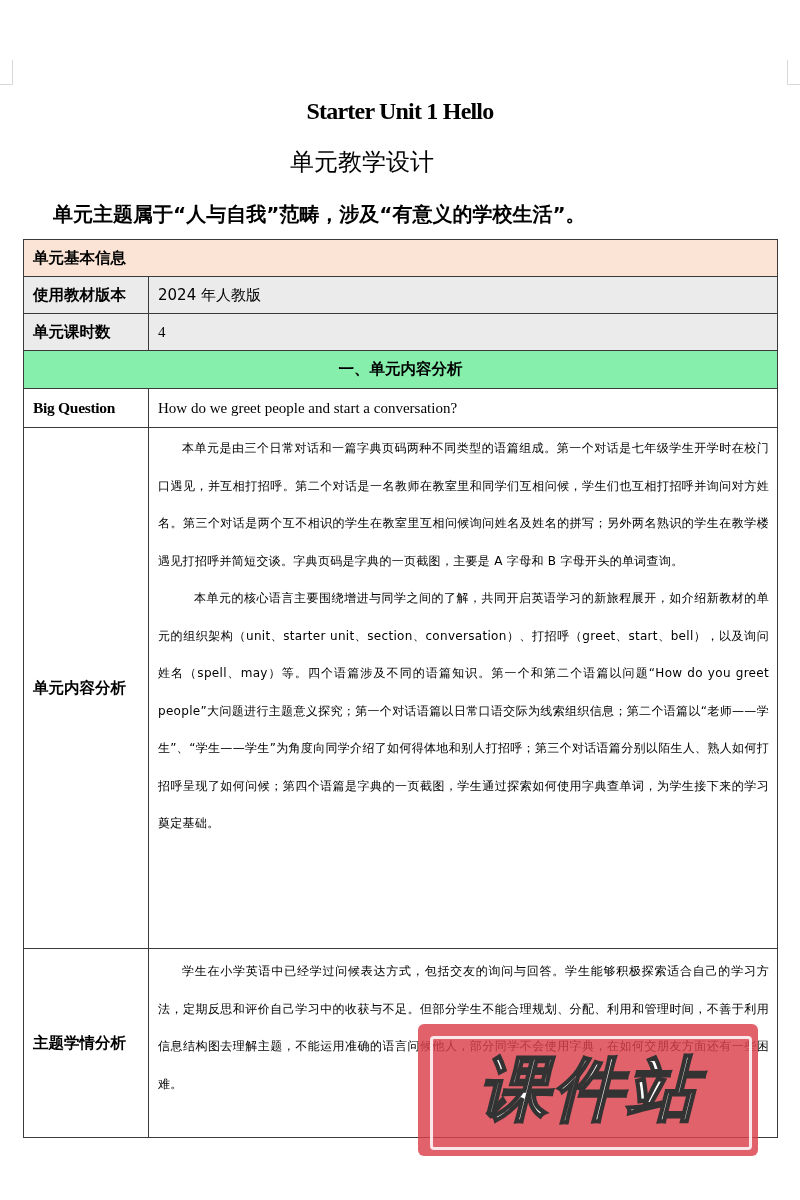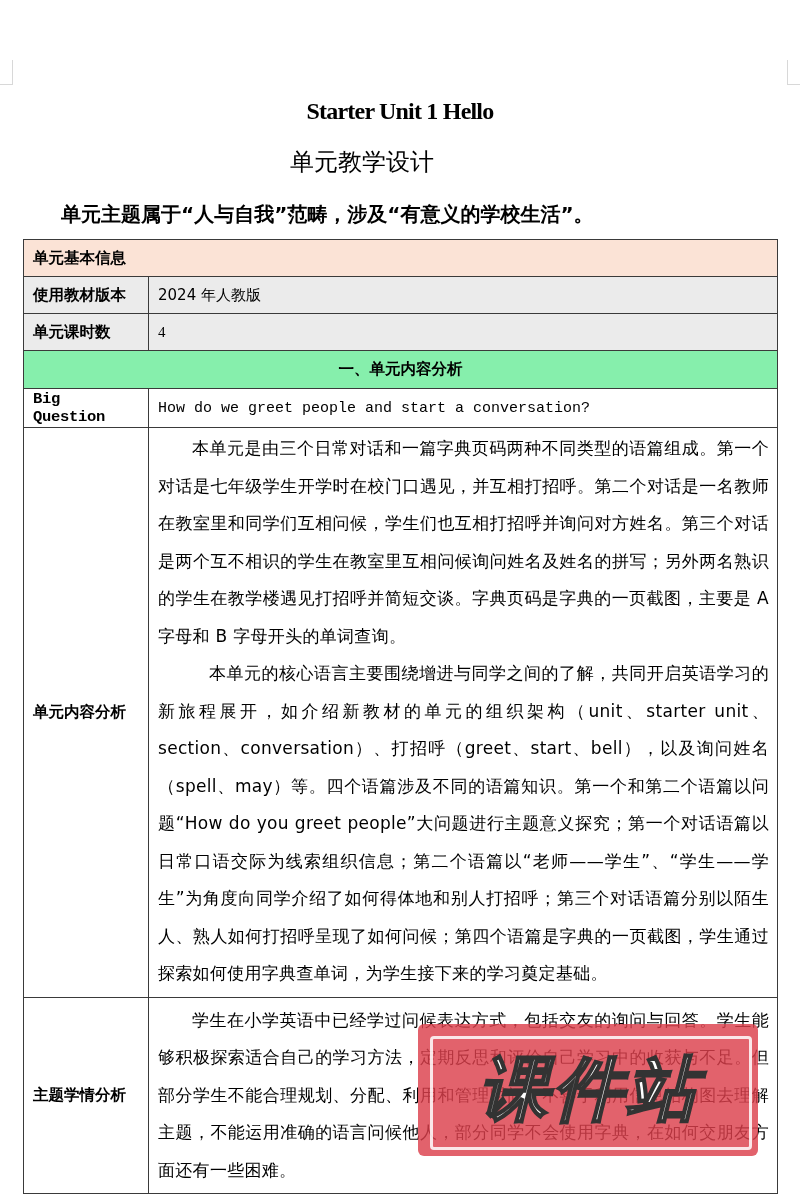--- a/index.html
+++ b/index.html
@@ -7,35 +7,35 @@
            font-family: "Liberation Serif", "DejaVu Serif", serif; color: #000; }
     .crop-mark { position: absolute; border-color: #d8d8d8; border-style: solid; width: 12px; height: 24px; }
     .crop-tl { left: 0; top: 60px; border-width: 0 1px 1px 0; }
     .crop-tr { right: 0; top: 60px; border-width: 0 0 1px 1px; }
     .title-en { position: absolute; top: 98px; left: 0; width: 800px; text-align: center;
                 font-family: "Liberation Serif", serif; font-weight: bold; font-size: 24px;
                 letter-spacing: -0.8px; }
     .title-cn { position: absolute; top: 146px; left: 0; width: 724px; text-align: center;
                 font-family: "DejaVu Sans", sans-serif; font-size: 24px; }
     .theme { position: absolute; top: 201px; left: 53px; font-family: "DejaVu Sans", sans-serif;
-             font-weight: bold; font-size: 20px; margin-left: 8px; }
+             font-weight: bold; font-size: 20px; }
     table.doc { position: absolute; top: 239px; left: 23px; width: 755px; border-collapse: collapse;
                 table-layout: fixed; }
     table.doc td { border: 1.5px solid #3a3a3a; padding: 0 9px; vertical-align: middle; }
     col.c1 { width: 125px; }
     .label { font-family: Liberation Serif, serif; font-weight: bold; font-size: 15.5px; }
     .label-en { font-family: "Liberation Serif", serif; font-weight: bold; font-size: 15.5px; letter-spacing: -0.3px; }
     .val { font-family: "Liberation Serif", serif; font-size: 15px; }
     .val-cn { font-family: "DejaVu Sans", sans-serif; font-size: 15px; }
     tr.r-header td { background: #fbe3d6; height: 36px; }
     tr.r-grey td { background: #ebebeb; height: 36px; }
     tr.r-green td { background: #86efac; height: 37px; text-align: center; }
     .section-title { font-family: "DejaVu Sans", sans-serif; font-weight: bold; font-size: 15.5px; }
-    tr.r-bq td { height: 38px; font-family: Liberation Mono, monospace; }
-    .para { font-family: "DejaVu Sans", sans-serif; font-size: 17px; line-height: 37.5px;
+    tr.r-bq td { height: 38px; }
+    .para { font-family: "DejaVu Sans", sans-serif; font-size: 12px; line-height: 37.5px;
             text-indent: 2em; margin: 0; text-align: justify; letter-spacing: 0.3px; }
     .para.p2 { text-indent: 3em; }
     tr.r-content td.content-cell { padding: 2px 8px 4px 9px; vertical-align: top; }
     tr.r-content td { height: 514px; }
     tr.r-student td { height: 180px; }
     tr.r-student td.content-cell { padding: 4px 8px 4px 9px; vertical-align: top; }
     .watermark { position: absolute; left: 400px; top: 1018px; width: 370px; height: 150px;
                  pointer-events: none; }
     .wm-box { position: absolute; left: 18px; top: 6px; width: 340px; height: 132px;
               background: rgba(220, 64, 76, 0.82); border-radius: 6px; }

